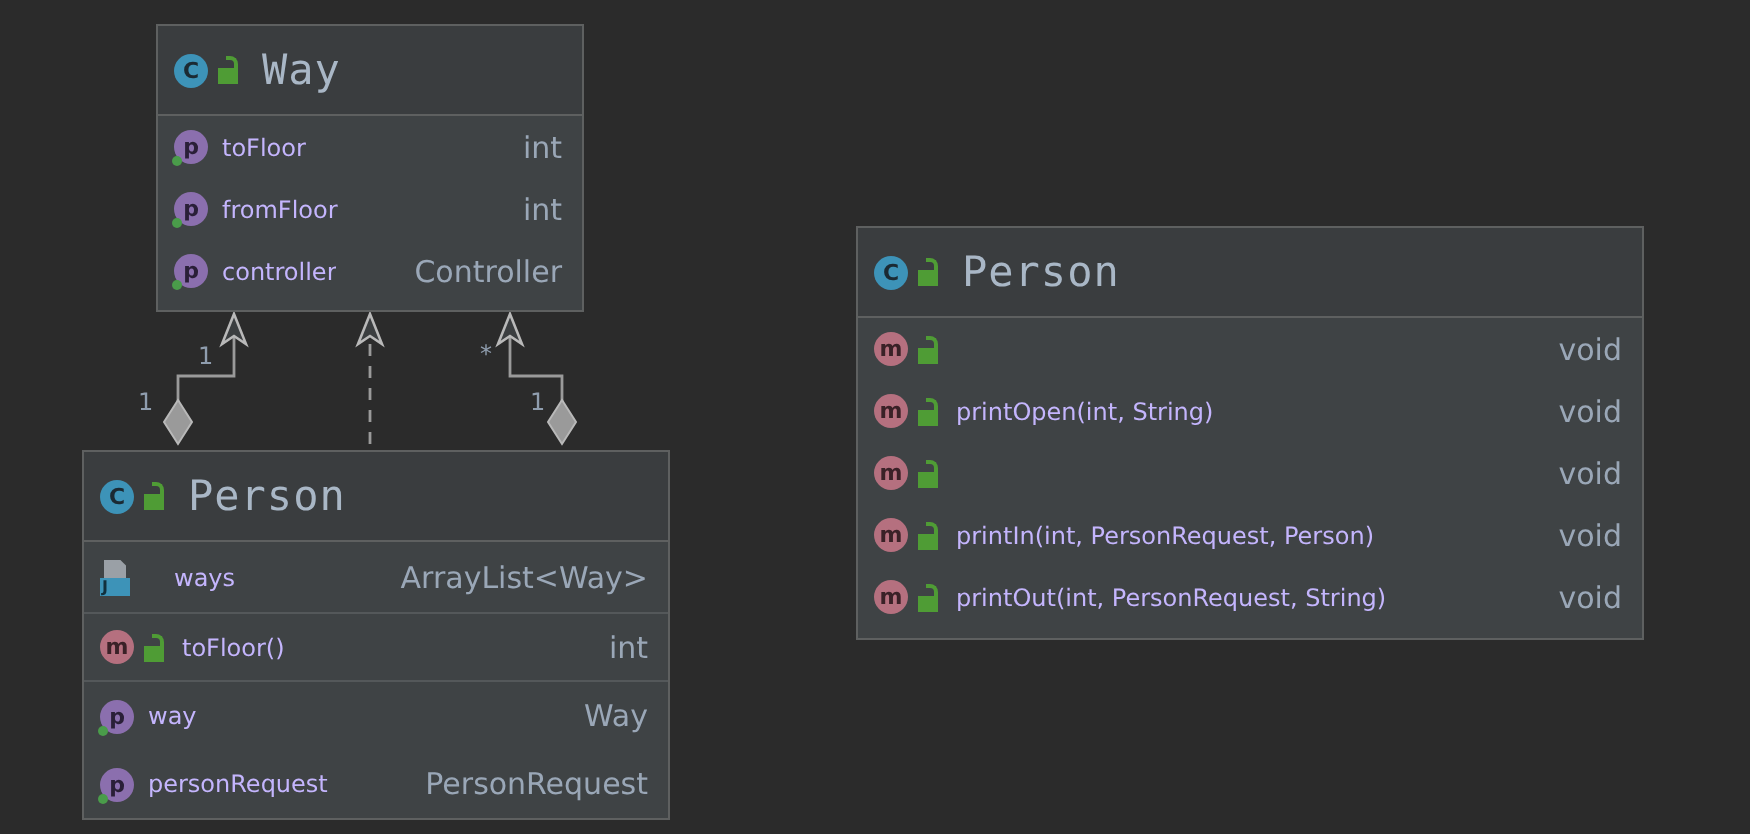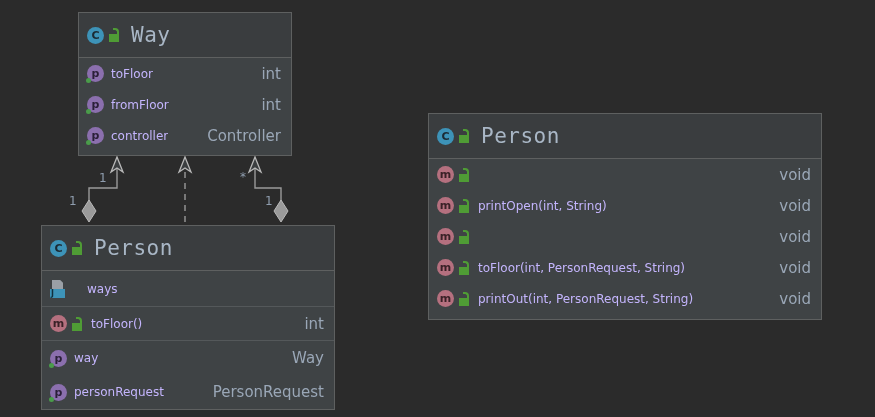--- a/index.html
+++ b/index.html
@@ -248,20 +248,21 @@
     <span class="uml-title">Person</span>
   </div>
 
   <div class="uml-section">
     <div class="uml-row" style="height:35px;">
       <span class="icon icon-field">
         <span class="page"></span>
         <span class="badge">J</span>
       </span>
       <span class="member-name" style="margin-left:19px;text-align:right;">ways</span>
+      <span class="member-type">ArrayList&lt;Way&gt;</span>
     </div>
   </div>
 
   <div class="uml-section">
     <div class="uml-row" style="height:33px;">
       <span class="icon icon-method">m</span>
       <span class="icon icon-lock">
           <span class="shackle"></span>
           <span class="body"></span>
         </span>
@@ -318,21 +319,21 @@
           <span class="body"></span>
         </span>
       <span class="member-type">void</span>
     </div>
     <div class="uml-row" style="height:31px;">
       <span class="icon icon-method">m</span>
       <span class="icon icon-lock">
           <span class="shackle"></span>
           <span class="body"></span>
         </span>
-      <span class="member-name">toFloor(int, PersonRequest, String)</span>
+      <span class="member-name">printIn(int, PersonRequest, Person)</span>
       <span class="member-type">void</span>
     </div>
     <div class="uml-row" style="height:31px;">
       <span class="icon icon-method">m</span>
       <span class="icon icon-lock">
           <span class="shackle"></span>
           <span class="body"></span>
         </span>
       <span class="member-name">printOut(int, PersonRequest, String)</span>
       <span class="member-type">void</span>

